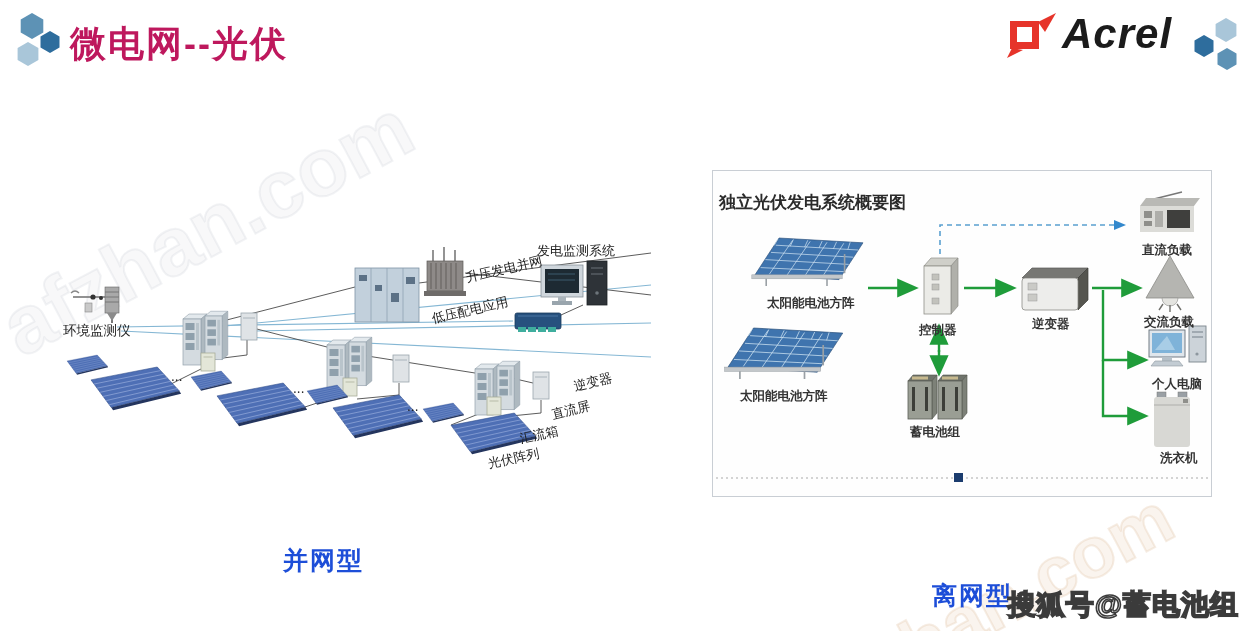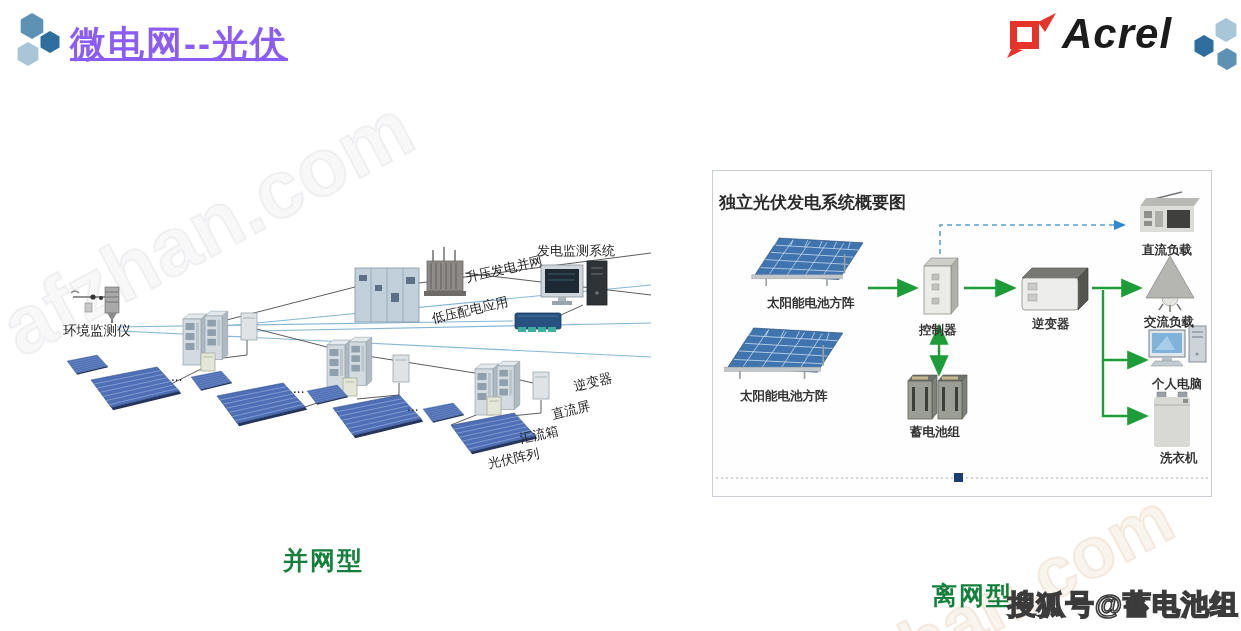--- a/index.html
+++ b/index.html
@@ -12,31 +12,31 @@
   .slide{position:relative;width:1241px;height:631px;background:#fff;overflow:hidden;}
 
   .ghost{position:absolute;font-weight:bold;transform-origin:0 0;white-space:nowrap;
          pointer-events:none;user-select:none;}
   .ghost.top{left:-14px;top:292px;font-size:82px;transform:rotate(-28deg);
          color:rgba(210,214,220,0.16);-webkit-text-stroke:2px rgba(195,200,208,0.22);}
   .ghost.bottom{left:798px;top:662px;font-size:72px;transform:rotate(-28deg);
          color:rgba(232,204,178,0.22);-webkit-text-stroke:2px rgba(225,195,165,0.30);}
 
   .page-title{position:absolute;left:70px;top:20px;font-size:36px;font-weight:bold;
-         color:#8b5cf6;letter-spacing:2px;text-decoration:underline;}
+         color:#be185d;letter-spacing:2px;}
   .hex-left{position:absolute;left:10px;top:8px;}
   .logo-wrap{position:absolute;left:1004px;top:8px;display:flex;align-items:center;}
   .logo-text{font-size:42px;font-weight:800;font-style:italic;color:var(--logo_text);
          letter-spacing:1px;margin-left:2px;}
   .hex-right{position:absolute;left:1192px;top:8px;}
 
   .left-diagram{position:absolute;left:55px;top:235px;}
   .right-diagram{position:absolute;left:712px;top:170px;}
 
-  .caption{position:absolute;font-size:25px;font-weight:bold;color:#15803d;letter-spacing:2px;text-align:center;}
+  .caption{position:absolute;font-size:25px;font-weight:bold;color:#1d4ed8;letter-spacing:2px;text-align:center;}
   .caption.grid{left:283px;top:544px;}
   .caption.offgrid{left:932px;top:551px;margin-top:28px;}
 
   .sohu{position:absolute;right:2px;top:586px;font-size:28px;font-weight:bold;
         letter-spacing:1px;color:#fff;-webkit-text-stroke:1.6px #3b3b3b;
         text-shadow:0 0 1px #555;}
 
   .lbl-serif{font-family:"DejaVu Serif",serif;}
 </style>
 </head>

